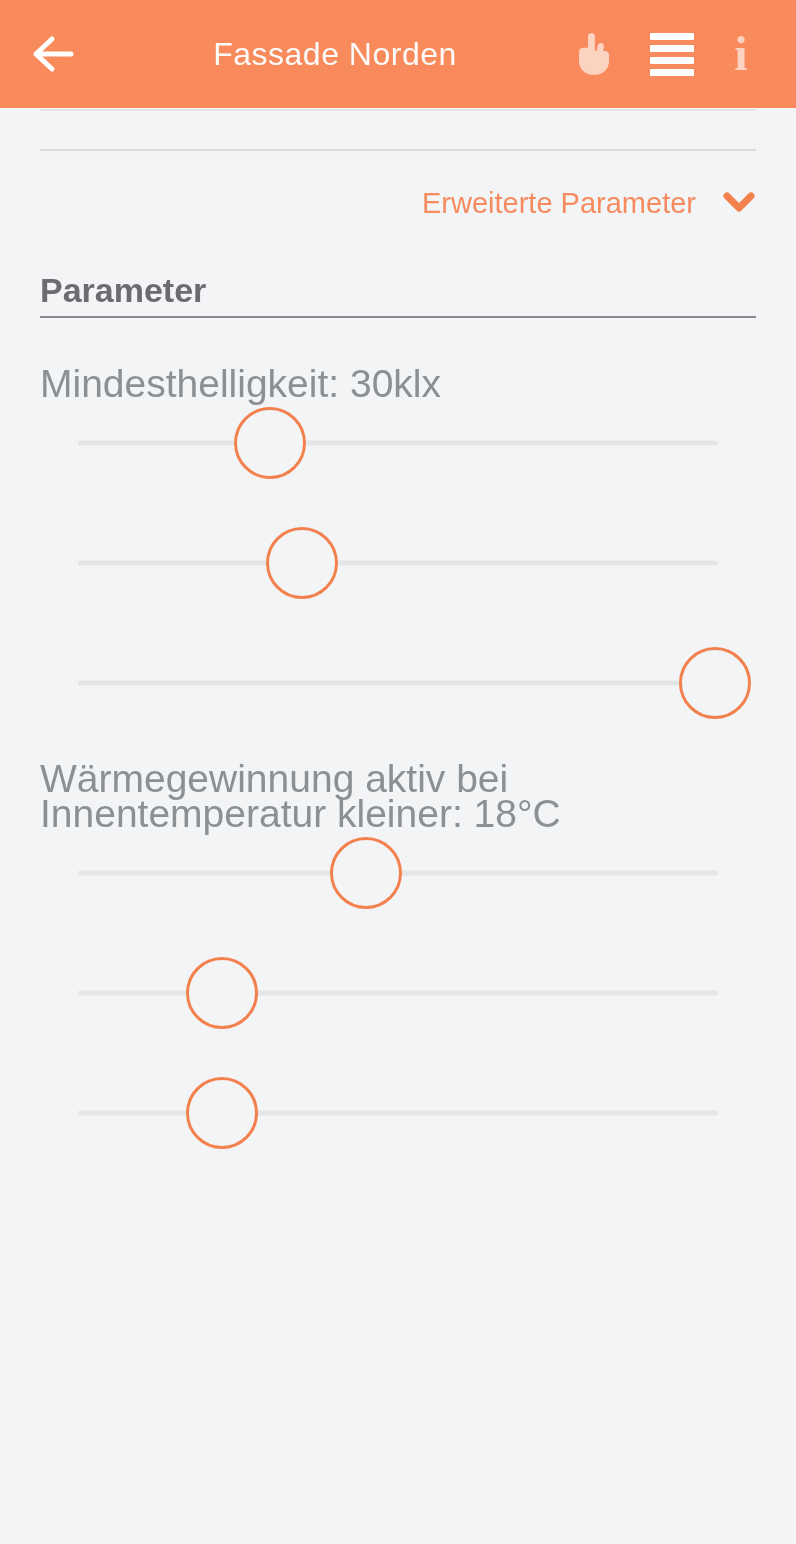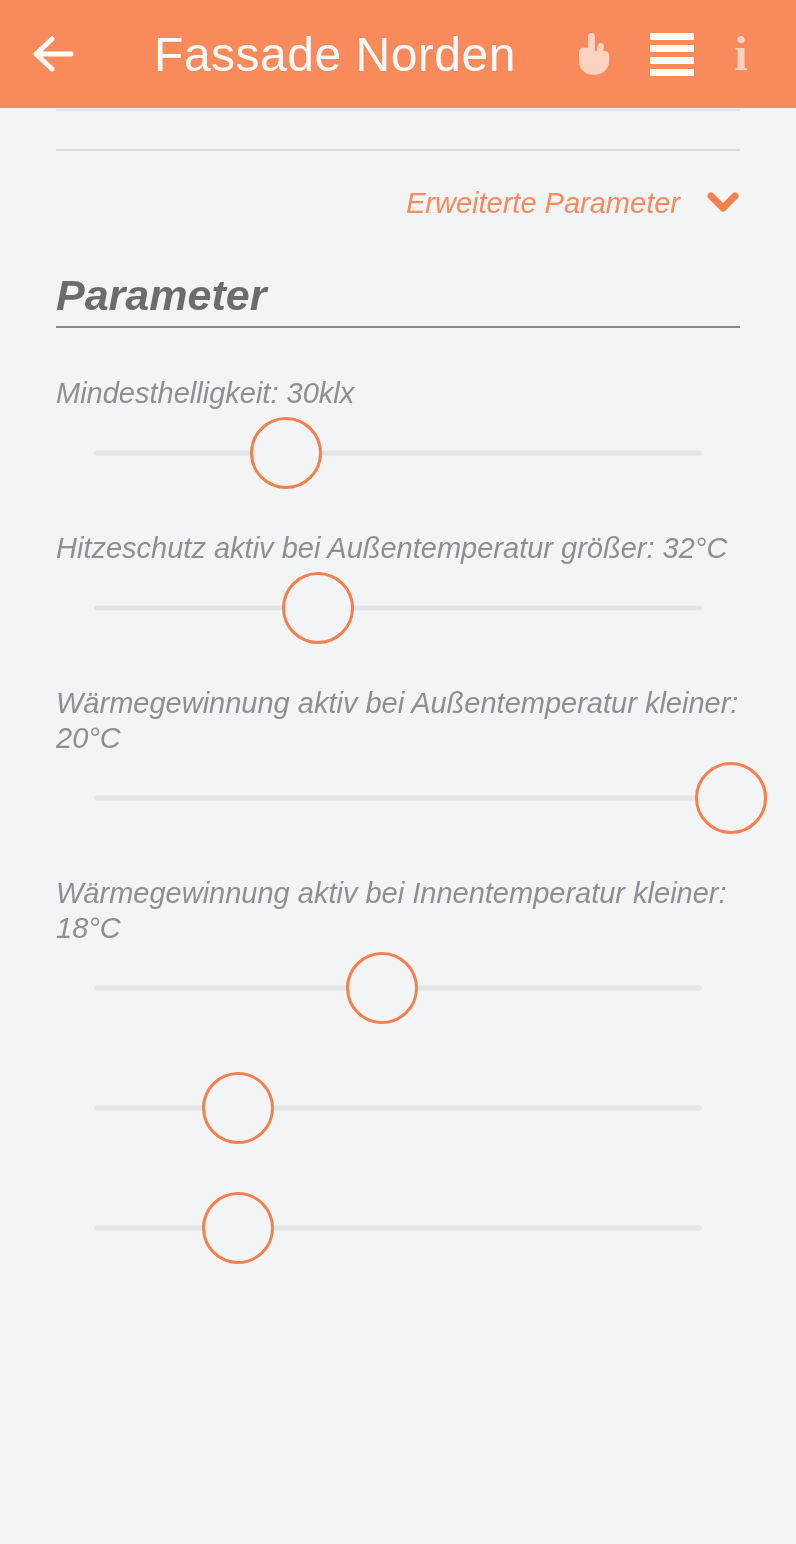--- a/index.html
+++ b/index.html
@@ -26,55 +26,55 @@
     height:108px;background:var(--header_bg);
     display:flex;align-items:center;
     padding:0 30px 0 22px;
   }
   .icon-btn{
     background:none;border:none;cursor:pointer;
     display:flex;align-items:center;justify-content:center;
     padding:8px;
   }
   .app-title{
-    color:#fdfbfa;font-size:48px;font-weight:400;letter-spacing:.5px;
+    color:#fdfbfa;font-size:32px;font-weight:400;letter-spacing:.5px;
     flex:1;text-align:center;
     padding-left:20px;
     white-space:nowrap;overflow:hidden;
   }
   .header-right{display:flex;align-items:center;gap:14px;}
   .hand-glyph svg{opacity:.62;}
   .info-glyph{
     font-family:"Liberation Serif","DejaVu Serif",serif;
     font-weight:700;font-size:48px;line-height:48px;
     color:rgba(255,255,255,.62);
     width:34px;text-align:center;
   }
   .burger{display:flex;flex-direction:column;gap:5px;width:44px;}
   .burger span{display:block;height:7px;background:#fff;border-radius:1px;}
   
-  .content{padding:0 56px;font-style:italic;}
+  .content{padding:0 40px;}
   .divider{height:2px;background:var(--divider);margin-top:1px;}
   .divider.strong{background:var(--divider_strong);margin-top:38px;}
   .advanced-row{
     margin-top:28px;height:48px;
     display:flex;align-items:center;justify-content:flex-end;gap:26px;
     cursor:pointer;
   }
   .advanced-label{color:var(--accent);font-size:29px;}
   .section-heading{
     margin-top:44px;
-    font-size:43px;font-weight:700;color:var(--heading_text);
+    font-size:34px;font-weight:700;color:var(--heading_text);
     padding-bottom:6px;border-bottom:2px solid var(--heading_underline);
   }
   
   .slider-row{margin-top:36px;}
   .slider-row:first-of-type{margin-top:48px;}
   .slider-label{
-    font-size:29px;line-height:35px;color:var(--label_text);
+    font-size:39px;line-height:35px;color:var(--label_text);
   }
   .slider-area{position:relative;height:84px;}
   .slider-track{
     position:absolute;left:38px;right:38px;top:50%;
     height:5px;border-radius:3px;background:var(--track);
     transform:translateY(-50%);cursor:pointer;
   }
   .slider-thumb{
     position:absolute;top:50%;
     width:72px;height:72px;border-radius:50%;
@@ -143,29 +143,27 @@
     <div id="sliders">
   <div class="slider-row">
     <div class="slider-label">Mindesthelligkeit: 30klx</div>
     <div class="slider-area">
       <div class="slider-track"></div>
       <div class="slider-thumb" style="left: 230px;"></div>
     </div>
   </div>
 
   <div class="slider-row">
-    <div class="slider-label">Hitzeschutz aktiv bei Außentemperatur größer: 32°C</div>
     <div class="slider-area">
       <div class="slider-track"></div>
       <div class="slider-thumb" style="left: 262px;"></div>
     </div>
   </div>
 
   <div class="slider-row">
-    <div class="slider-label">Wärmegewinnung aktiv bei Außentemperatur kleiner: 20°C</div>
     <div class="slider-area">
       <div class="slider-track"></div>
       <div class="slider-thumb" style="left: 674.8px;"></div>
     </div>
   </div>
 
   <div class="slider-row">
     <div class="slider-label">Wärmegewinnung aktiv bei Innentemperatur kleiner: 18°C</div>
     <div class="slider-area">
       <div class="slider-track"></div>

